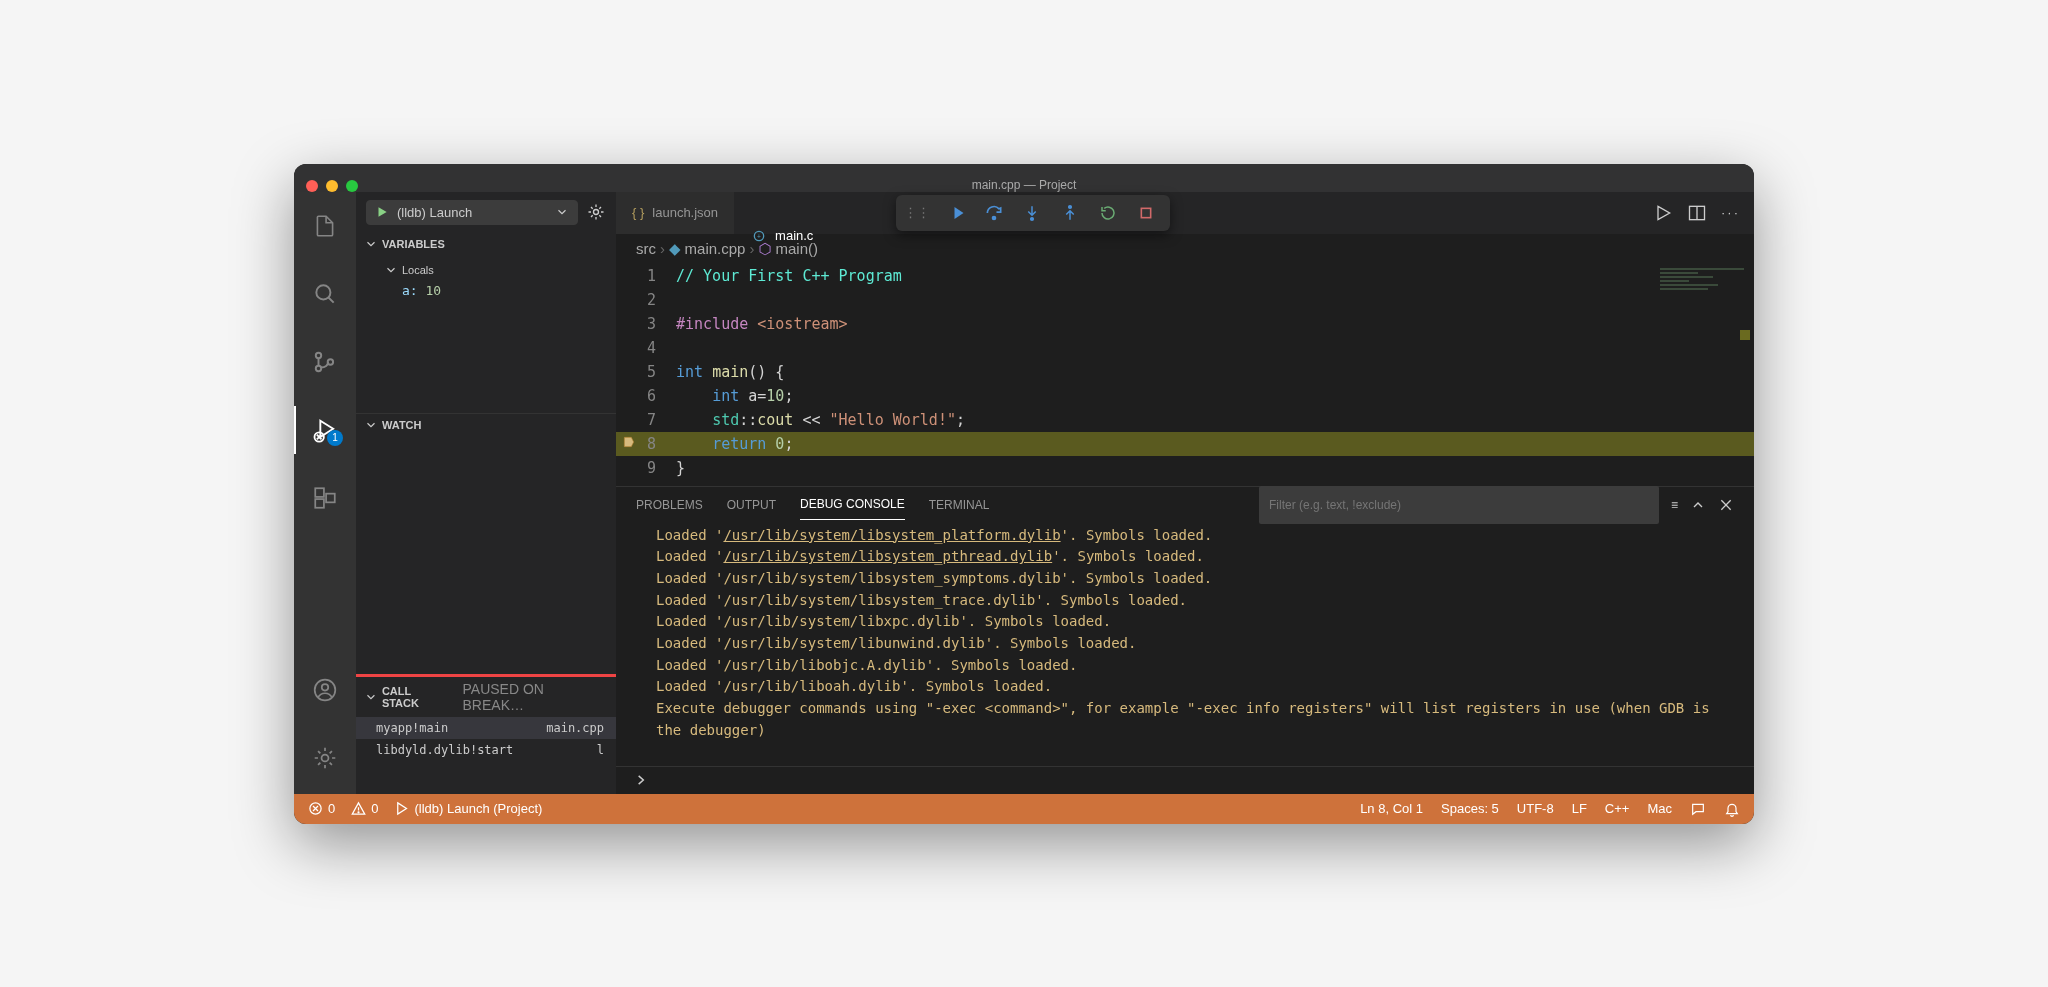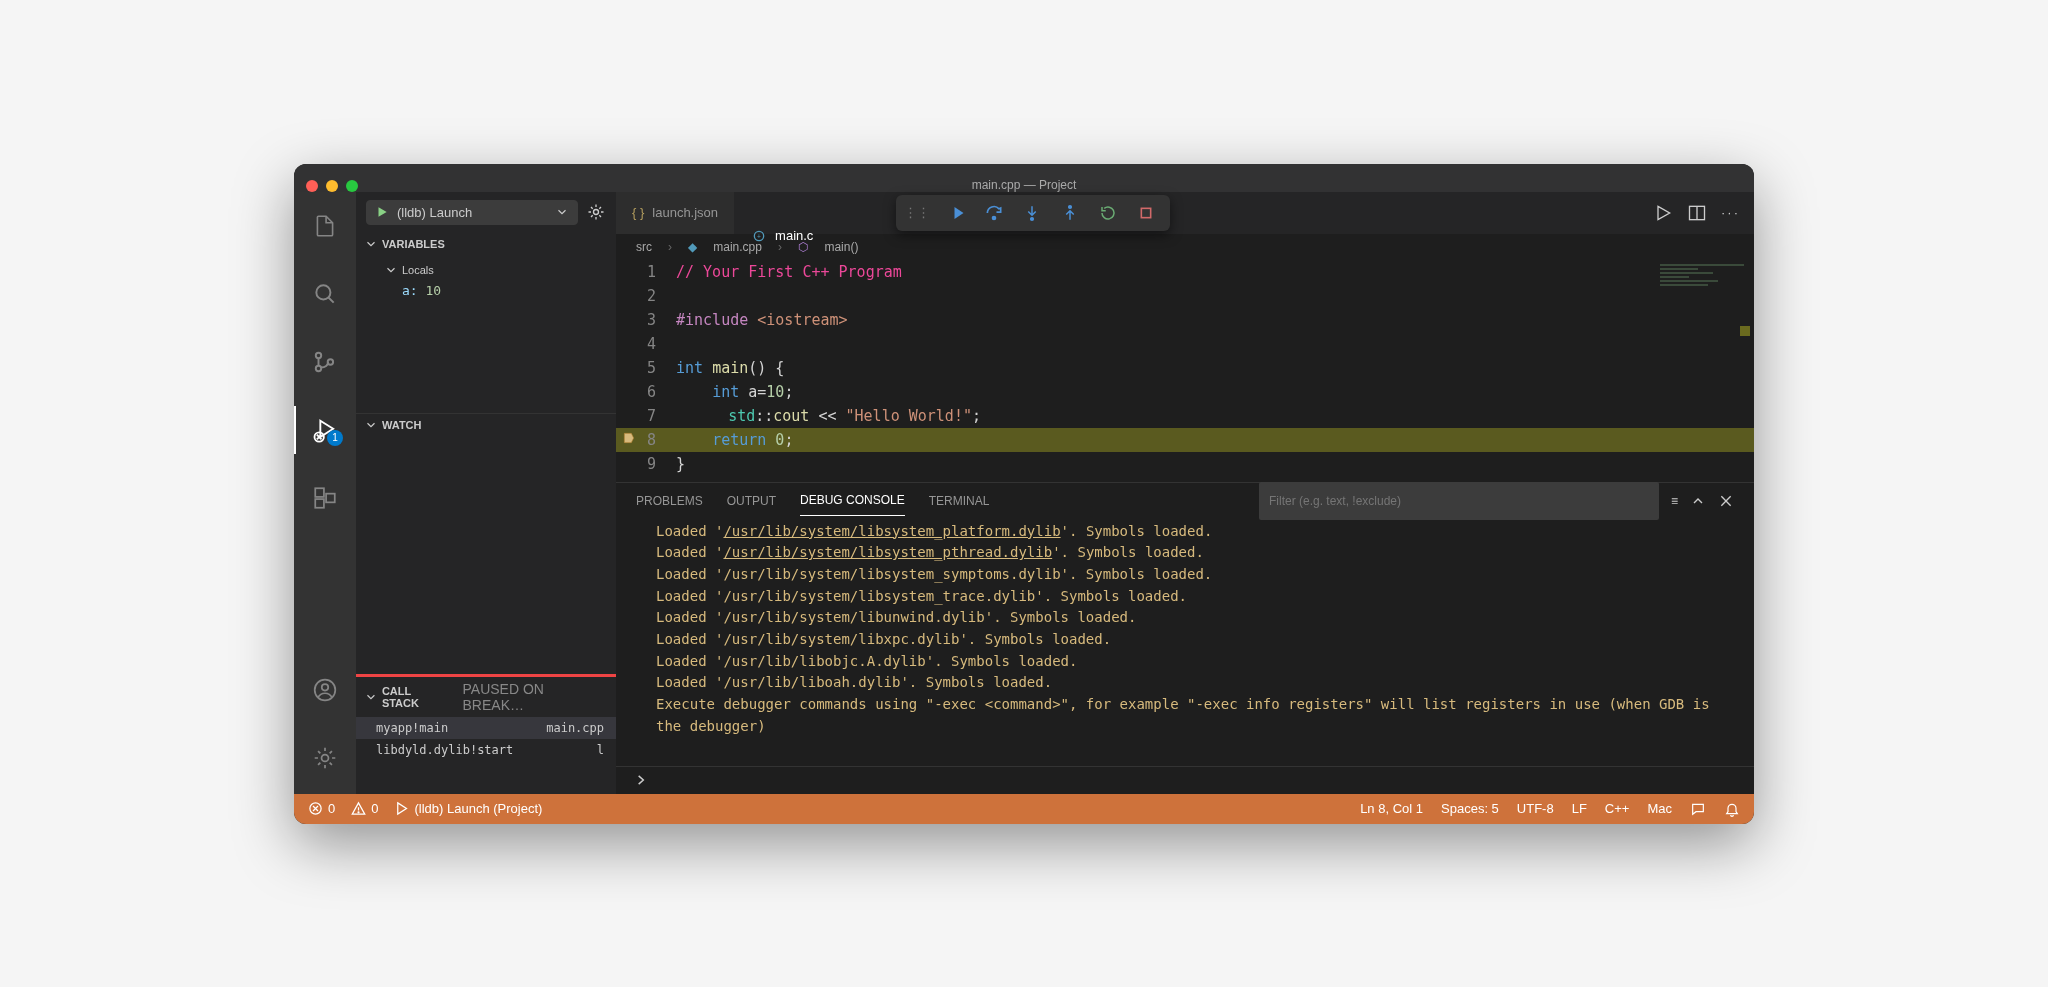--- a/index.html
+++ b/index.html
@@ -116,40 +116,40 @@
 .tab-actions { margin-left:auto; display:flex; align-items:center; gap:14px; padding-right:14px; color:#ccc; }
 
 .debug-toolbar {
   position:absolute; left:280px; top:3px; height:36px;
   background:#333333; border-radius:6px; display:flex; align-items:center; padding:0 8px; gap:6px;
   box-shadow:0 4px 12px rgba(0,0,0,0.5);
 }
 .dt-btn { width:32px; height:32px; display:flex; align-items:center; justify-content:center; cursor:pointer; border-radius:4px; }
 .dt-handle { color:#777; cursor:grab; margin-right:4px; }
 
-.breadcrumb { padding:6px 20px; font-size:12px; color:#a9a9a9; display:flex; align-items:center; gap:16px; background:#1e1e1e; }
+.breadcrumb { padding:6px 20px; font-size:15px; color:#a9a9a9; display:flex; align-items:center; gap:4px; background:#1e1e1e; }
 .breadcrumb .sep { color:#666; }
 
 .editor { flex:0 0 auto; background:#1e1e1e; font-family:"SF Mono",Menlo,monospace; font-size:15px; position:relative; padding-bottom:6px; }
 .line { display:flex; height:24px; align-items:center; }
 .gutter { width:60px; text-align:right; padding-right:20px; color:#858585; position:relative; }
 .code { white-space:pre; }
 .line.hl { background:#5a5a1f; }
 .bp-marker { position:absolute; left:6px; width:14px; height:14px; }
 .minimap { position:absolute; top:2px; right:4px; width:96px; height:80px; background:#1e1e1e; }
 .mm-line { height:2px; margin:2px 6px; background:#3a4a3a; }
 .mm-hl { position:absolute; right:0; top:64px; width:10px; height:10px; background:#6a6a1f; }
 
-.c-comment { color:#ec4899;text-align:right; }
+.c-comment { color:#5eead4;text-align:right; }
 .c-pre { color:#c586c0; }
 .c-str { color:#ce9178; }
 .c-kw { color:#569cd6; }
 .c-type { color:#569cd6; }
 .c-func { color:#dcdcaa; }
-.c-ns { color:#4ec9b0;margin-left:16px; }
+.c-ns { color:#4ec9b0; }
 .c-num { color:#b5cea8; }
 .c-op { color:#d4d4d4; }
 .c-punct { color:#d4d4d4; }
 .c-inc { color:#ce9178; }
 
 .panel { flex:1; display:flex; flex-direction:column; background:#1e1e1e; border-top:1px solid #333; min-height:0; }
 .panel-tabs { display:flex; align-items:center; padding:0 20px; height:36px; gap:24px; font-size:12px; color:#969696; }
 .ptab { cursor:pointer; padding:8px 0; }
 .ptab.active { color:#fff; border-bottom:1px solid #fff; }
 .panel-right { margin-left:auto; display:flex; align-items:center; gap:12px; }
@@ -459,22 +459,22 @@
                   <path d="M5 5l14 14M19 5L5 19"></path>
                 </svg>
               </span>
           </div>
         </div>
         <div class="console-body" id="console-body">
             <div>Loaded '<span class="console-link">/usr/lib/system/libsystem_platform.dylib</span>'. Symbols loaded.</div>
             <div>Loaded '<span class="console-link">/usr/lib/system/libsystem_pthread.dylib</span>'. Symbols loaded.</div>
             <div>Loaded '/usr/lib/system/libsystem_symptoms.dylib'. Symbols loaded.</div>
             <div>Loaded '/usr/lib/system/libsystem_trace.dylib'. Symbols loaded.</div>
+            <div>Loaded '/usr/lib/system/libxpc.dylib'. Symbols loaded.</div>
             <div>Loaded '/usr/lib/system/libunwind.dylib'. Symbols loaded.</div>
-            <div>Loaded '/usr/lib/system/libxpc.dylib'. Symbols loaded.</div>
             <div>Loaded '/usr/lib/libobjc.A.dylib'. Symbols loaded.</div>
             <div>Loaded '/usr/lib/liboah.dylib'. Symbols loaded.</div>
             <div>Execute debugger commands using "-exec &lt;command&gt;", for example "-exec info registers" will list registers in use (when GDB is the debugger)</div>
           </div>
         <div class="console-prompt">
           <svg width="14" height="14" viewBox="0 0 24 24" fill="none" stroke="#ccc" stroke-width="2.5">
               <path d="M8 5l8 7-8 7"></path>
             </svg>
         </div>
       </div>

